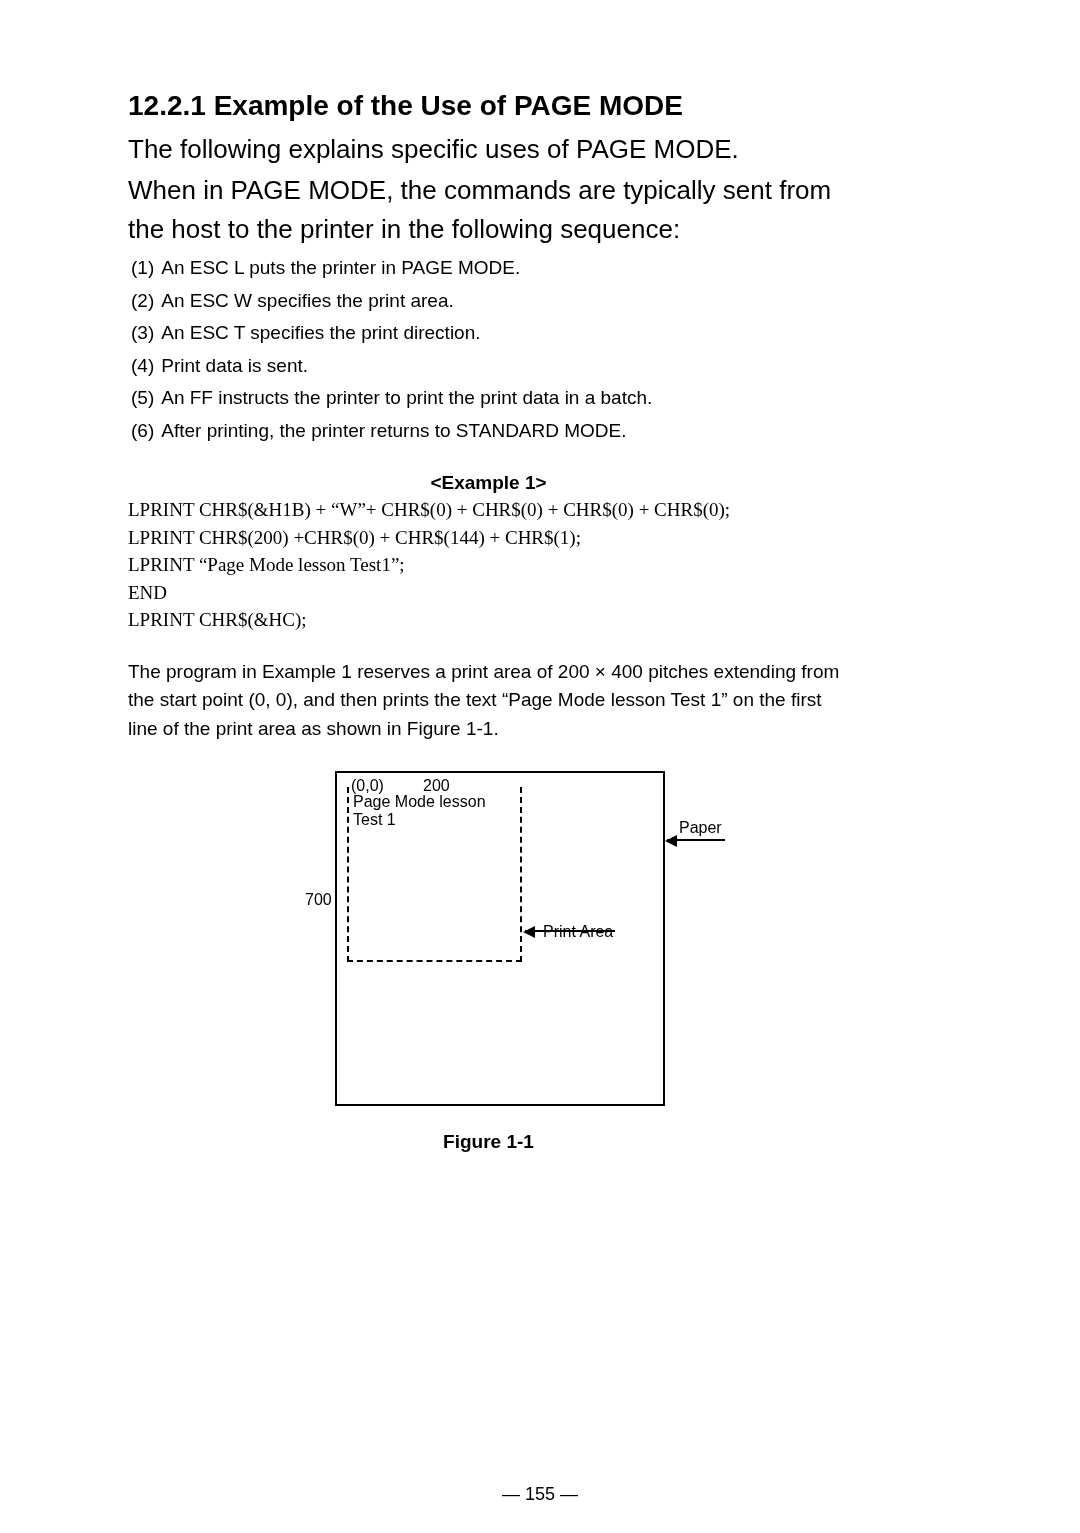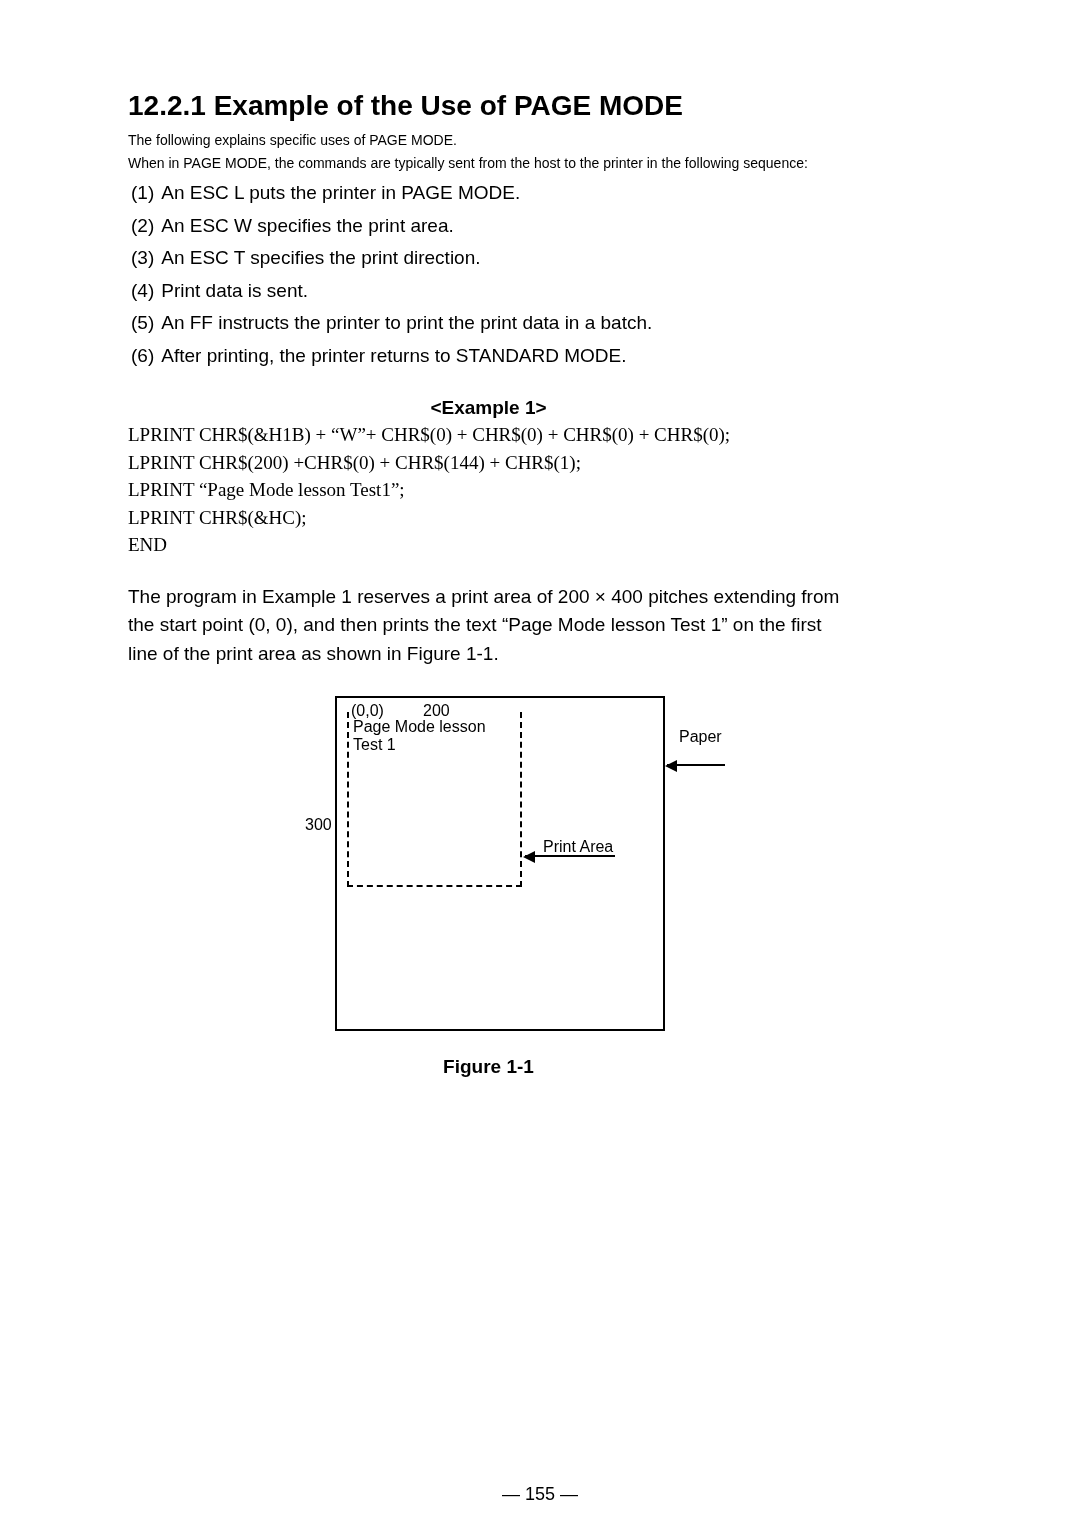--- a/index.html
+++ b/index.html
@@ -16,21 +16,21 @@
     width: 959px;
   }
   h1.heading {
     font-family: Arial, Helvetica, sans-serif;
     font-weight: 700;
     font-size: 28px;
     margin: 0 0 8px 0;
   }
   .body {
     font-family: Arial, Helvetica, sans-serif;
-    font-size: 14px;
+    font-size: 26px;
     line-height: 1.5;
     margin: 0 0 2px 0;
   }
   .list {
     font-family: Arial, Helvetica, sans-serif;
     font-size: 19px;
     line-height: 1.5;
     margin: 0;
   }
   .list td.num { vertical-align: top; padding-right: 4px; white-space: nowrap; }
@@ -107,22 +107,22 @@
     padding: 6px 4px 0 4px;
   }
   .dlabel {
     position: absolute;
     font-family: Arial, Helvetica, sans-serif;
     font-size: 16px;
   }
   .origin { left: 76px; top: 6px; }
   .w200   { left: 148px; top: 6px; }
   .h400   { left: 30px; top: 120px; }
-  .paper-lbl { left: 404px; top: 32px; }
-  .printarea-lbl { left: 268px; top: 142px; }
+  .paper-lbl { left: 404px; top: 48px; }
+  .printarea-lbl { left: 268px; top: 152px; }
   
   .arrow-left {
     position: absolute;
     height: 0;
     border-top: 2px solid #000;
   }
   .arrow-left::before {
     content: "";
     position: absolute;
     left: -2px;
@@ -169,35 +169,35 @@
           <td class="num">(6)</td>
           <td>After printing, the printer returns to STANDARD MODE.</td>
         </tr>
   </tbody>
     </table>
 
   <div class="example-title">&lt;Example 1&gt;</div>
   <div class="code">LPRINT CHR$(&amp;H1B) + “W”+ CHR$(0) + CHR$(0) + CHR$(0) + CHR$(0);</div>
   <div class="code">LPRINT CHR$(200) +CHR$(0) + CHR$(144) + CHR$(1);</div>
   <div class="code">LPRINT “Page Mode lesson Test1”;</div>
+  <div class="code">END</div>
   <div class="code">LPRINT CHR$(&amp;HC);</div>
-  <div class="code">END</div>
 
   <p class="para">The program in Example 1 reserves a print area of 200 × 400 pitches extending from the start point (0, 0), and then prints the text “Page Mode lesson Test 1” on the first line of the print area as shown in Figure 1-1.</p>
 
   <div class="figure-wrap">
     <div class="diagram">
       <div class="paper-box"></div>
       <div class="print-area">
         <span>Page Mode lesson</span><br>
         <span>Test 1</span>
       </div>
       <div class="dlabel origin">(0,0)</div>
       <div class="dlabel w200">200</div>
-      <div class="dlabel h400">300</div>
+      <div class="dlabel h400">700</div>
       <div class="dlabel paper-lbl">Paper</div>
       <div class="dlabel printarea-lbl">Print Area</div>
       <div class="arrow-left arrow-paper"></div>
       <div class="arrow-left arrow-printarea"></div>
     </div>
     <div class="figure-caption">Figure 1-1</div>
   </div>
 </div>
 
 <div class="page-num">— 155 —</div>

